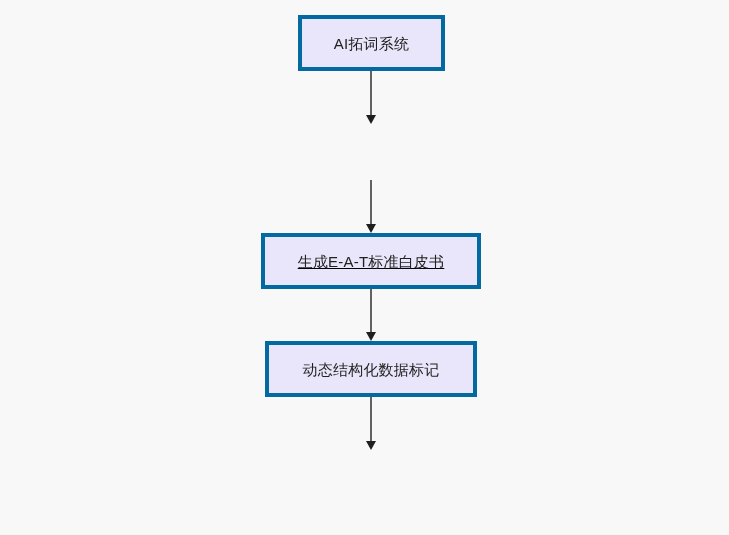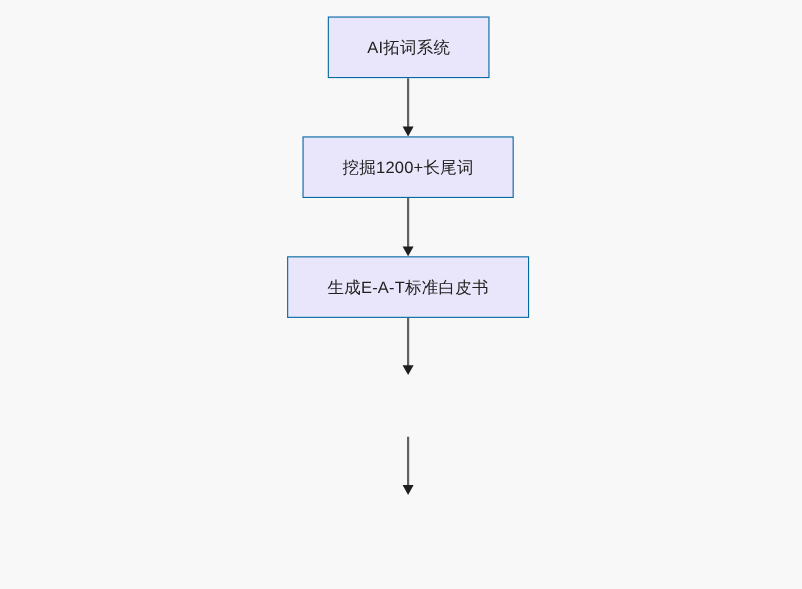--- a/index.html
+++ b/index.html
@@ -16,21 +16,21 @@
   }
   #flow-canvas {
     position: relative;
     width: 729px;
     height: 535px;
   }
   .node {
     position: absolute;
     box-sizing: border-box;
     background: #e9e6fb;
-    border: 1px solid #0369a1;
+    border: 4px solid #0369a1;
     border-radius: 0px;
     display: flex;
     align-items: center;
     justify-content: center;
   }
   .node-label {
     font-size: 15px;
     line-height: 1;
     color: #232020;
     letter-spacing: 0.2px;
@@ -84,23 +84,23 @@
     <svg width="30" height="54" viewBox="0 0 30 54">
       <line class="edge-line" x1="15" y1="0" x2="15" y2="45"></line>
       <polygon class="edge-head" points="15,53 10,44 20,44"></polygon>
     </svg>
   </div>
 
   <div class="node" style="left:298px; top:15px; width:147px; height:56px;">
     <span class="node-label">AI拓词系统</span>
   </div>
 
-  <div class="node" style="left:275px; top:124px; width:192px; height:56px;">
-    <span class="node-label">挖掘1200+长尾词</span>
-  </div>
 
-  <div class="node" style="left:261px; top:233px; width:220px; height:56px;">
+  <div class="node" style="left:261px; top:233px; width:220px; height:56px;text-decoration:underline;">
     <span class="node-label">生成E-A-T标准白皮书</span>
   </div>
 
+  <div class="node" style="left:265px; top:341px; width:212px; height:56px;">
+    <span class="node-label">动态结构化数据标记</span>
+  </div>
 
 
 </div>
 
 </body></html>

